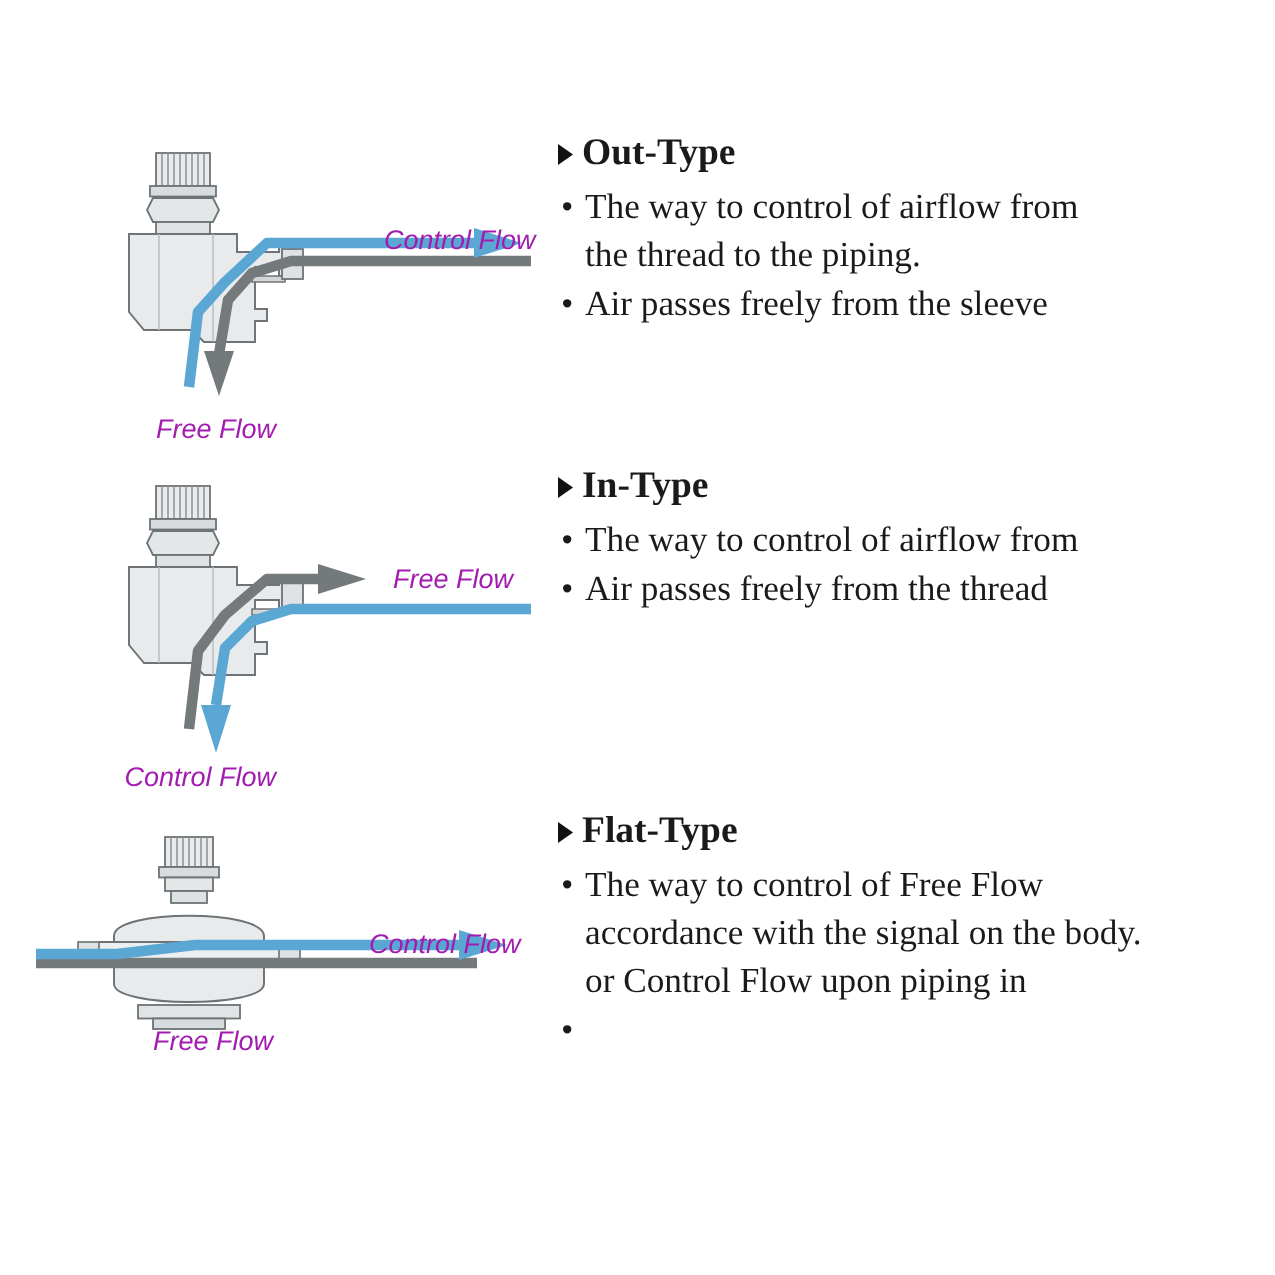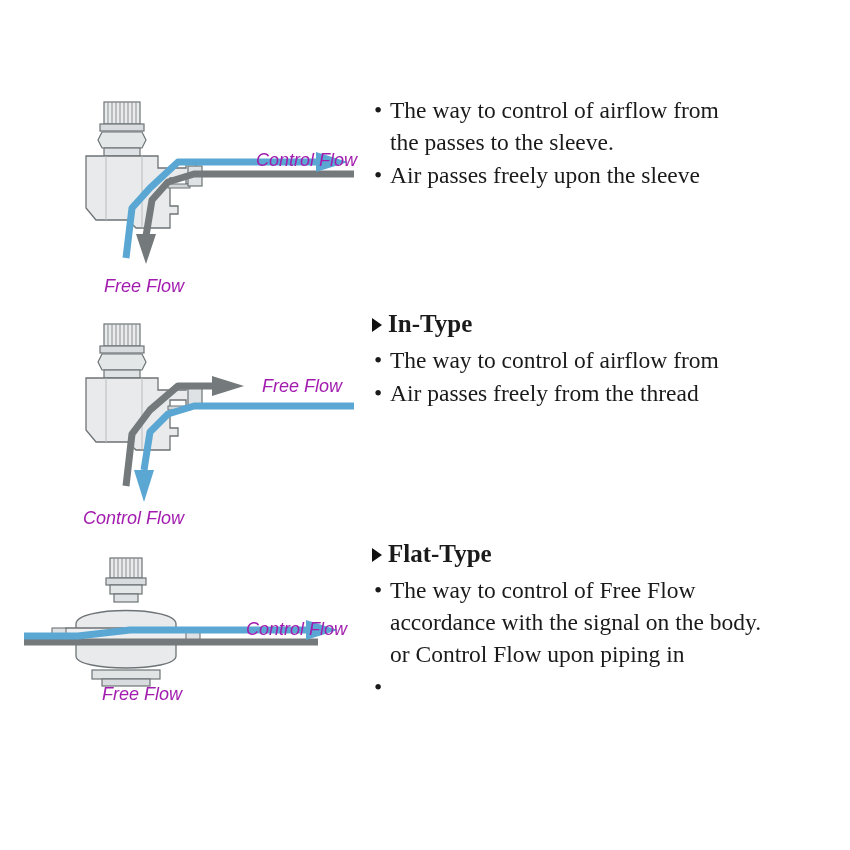--- a/index.html
+++ b/index.html
@@ -152,29 +152,33 @@
           <path d="M108 170 L114 120 L132 100 L160 74 L300 74" fill="none" stroke="#5aa7d4" stroke-width="7" stroke-linejoin="round"></path>
           <polygon points="330,74 298,64 298,84" fill="#5aa7d4"></polygon>
         </g>
       </svg>
 
       <div class="fig-label" style="left:238px; top:62px;">Control Flow</div>
       <div class="fig-label" style="left:86px; top:188px;">Free Flow</div>
     </div>
 
     <div class="textblock">
+      <div class="heading">
+        <span class="tri"></span>
+        <span>Out-Type</span>
+      </div>
       <ul class="bullets">
         <li>
           <span class="dot">•</span>
           <span>The way to control of airflow from</span>
-          <span class="l2">the passes to the sleeve.</span>
-        </li>
-        <li>
-          <span class="dot">•</span>
-          <span>Air passes freely upon the sleeve</span>
+          <span class="l2">the thread to the piping.</span>
+        </li>
+        <li>
+          <span class="dot">•</span>
+          <span>Air passes freely from the sleeve</span>
         </li>
       </ul>
     </div>
   </div>
 
   <div class="row row-2">
 
     <div class="figure">
       <svg class="figsvg" width="350" height="222" viewBox="0 0 350 222">
 

